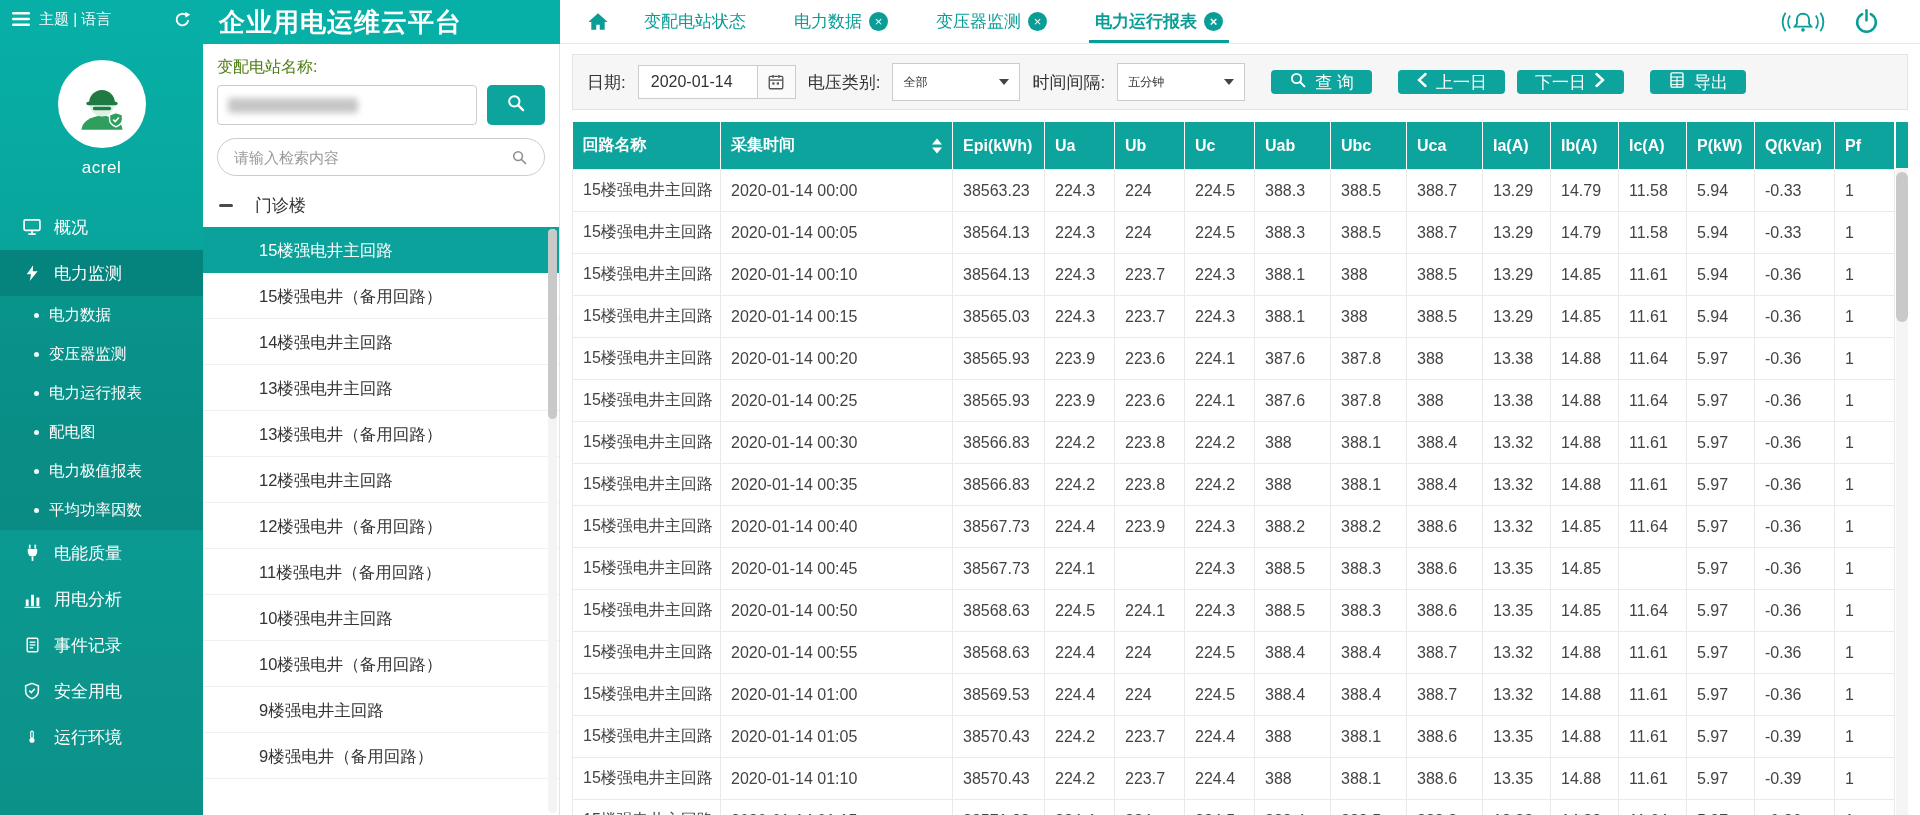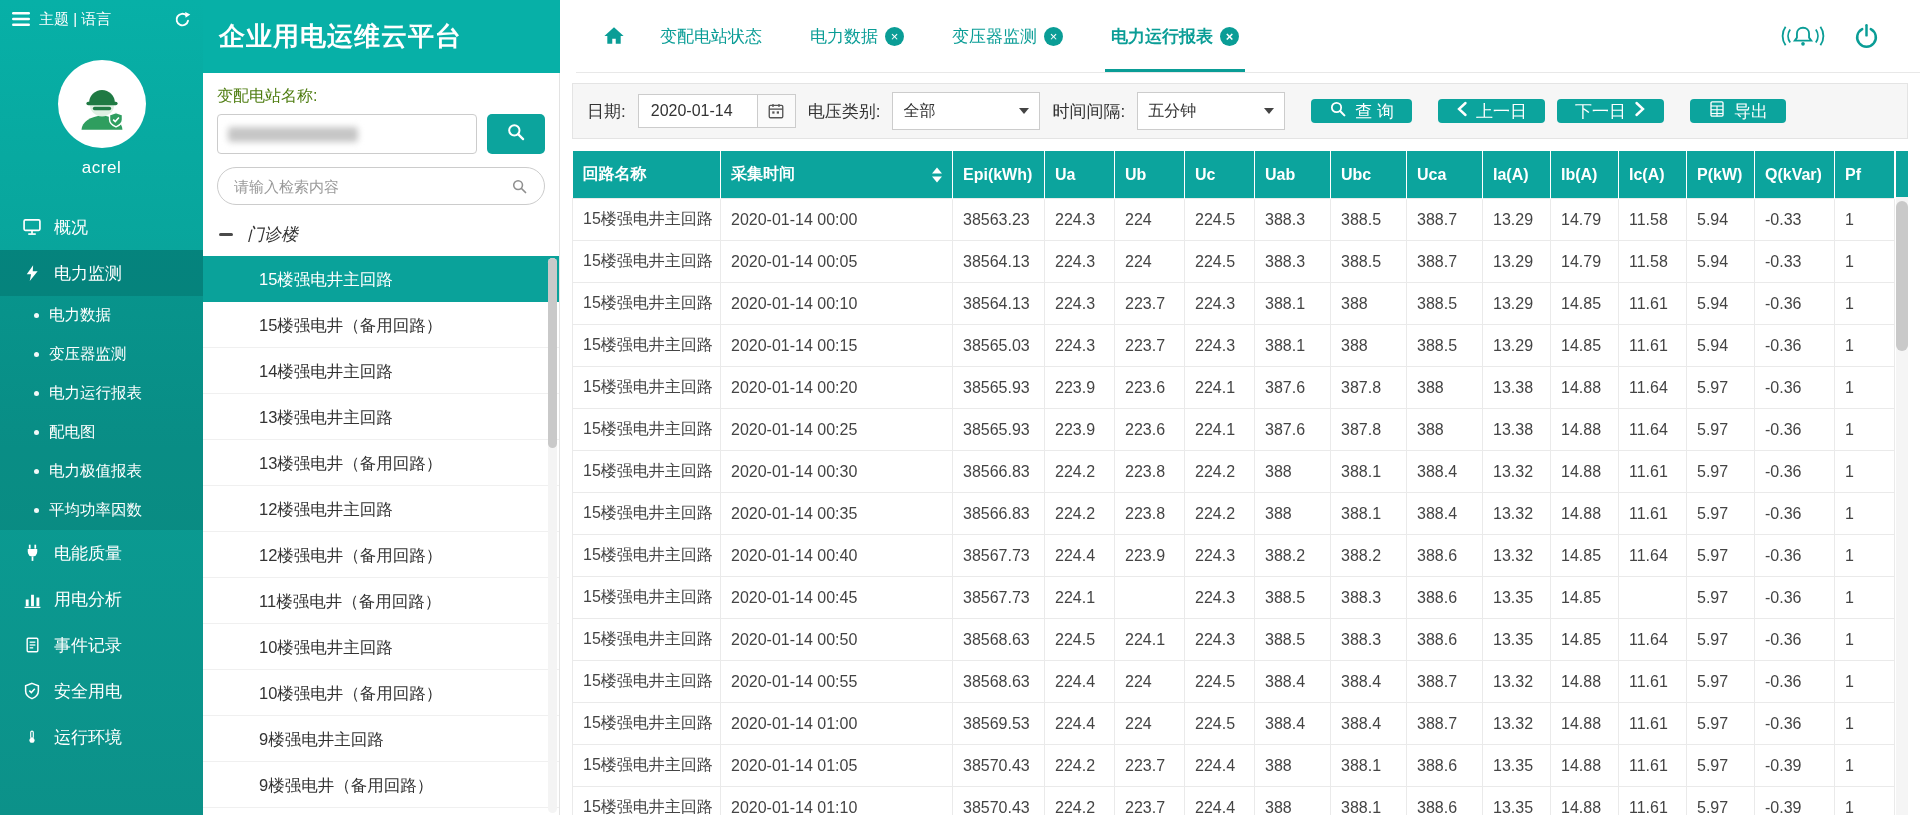--- a/index.html
+++ b/index.html
@@ -22,21 +22,21 @@
   .menu { margin-top:26px; }
   .menu-item { height:46px; display:flex; align-items:center; gap:12px; padding-left:22px; font-size:17px; cursor:pointer; }
   .menu-item.active { background:rgba(1,80,75,0.38); }
   .submenu { background:rgba(0,0,0,0.09); }
   .sub-item { height:39px; display:flex; align-items:center; gap:10px; padding-left:34px; font-size:15.5px; cursor:pointer; }
   .dot { width:5px; height:5px; border-radius:50%; background:rgba(255,255,255,.95); flex-shrink:0; }
   .mi { width:20px; height:20px; display:inline-flex; align-items:center; justify-content:center; flex-shrink:0; }
 
   
   .main-col { flex:1; min-width:0; display:flex; flex-direction:column; }
-  .topbar { height:73px; display:flex; flex-shrink:0;gap:16px; }
+  .topbar { height:44px; display:flex; flex-shrink:0; }
   .title-zone { width:357px; flex-shrink:0; background:var(--grad-a); color:#fff; font-size:26px; font-weight:bold; display:flex; align-items:center; padding-left:16px; letter-spacing:1px; }
   .tabs-zone { flex:1; background:#fff; border-bottom:1px solid #e8e8e8; display:flex; align-items:center; padding:0 26px; min-width:0; }
   .home { color:var(--teal-text); margin-right:28px; cursor:pointer; display:flex; }
   .tab { position:relative; height:100%; display:flex; align-items:center; gap:7px; padding:0 6px; margin-right:36px; color:var(--teal-text); font-size:17px; cursor:pointer; white-space:nowrap; }
   .tab.active { font-weight:bold; }
   .tab.active::after { content:""; position:absolute; left:0; right:0; bottom:0; height:3px; background:var(--teal-text); }
   .tab-close { width:19px; height:19px; border-radius:50%; background:var(--teal-text); color:#fff; font-size:13px; line-height:19px; text-align:center; cursor:pointer; }
   .tab-close::before { content:"×"; }
   .top-right { margin-left:auto; display:flex; align-items:center; gap:28px; color:var(--teal-text); padding-right:14px; }
 
@@ -47,35 +47,35 @@
   .tree-panel { width:357px; flex-shrink:0; border-right:1px solid var(--border); display:flex; flex-direction:column; background:#fff; min-height:0; }
   .tp-label { font-size:16px; color:#4d7c0f; padding:13px 14px 7px; }
   .tp-search-row { display:flex; gap:10px; padding:0 14px; }
   .tp-input { flex:1; height:40px; border:1px solid #ccc; border-radius:4px; background:#fff; display:flex; align-items:center; padding:0 10px; }
   .blur-chip { width:130px; height:15px; background:#c6c6c6; border-radius:3px; filter:blur(3px); }
   .tp-search-btn { width:58px; height:40px; background:var(--teal); border-radius:5px; display:flex; align-items:center; justify-content:center; cursor:pointer; color:#fff; }
   .tp-filter { margin:13px 14px 6px; height:38px; border:1px solid #ccc; border-radius:19px; display:flex; align-items:center; padding:0 16px; }
   .tp-filter input { flex:1; border:none; outline:none; font-size:15px; color:#333; background:transparent; font-family:inherit; }
   .tp-filter input::placeholder { color:#9a9a9a; }
   .tp-filter .f-mag { color:#8f8f8f; display:flex; }
-  .tree-root { display:flex; align-items:center; gap:14px; padding:12px 16px 10px; font-size:17px; color:#333; cursor:pointer;font-style:italic; }
+  .tree-root { display:flex; align-items:center; gap:22px; padding:12px 16px 10px; font-size:17px; color:#333; cursor:pointer; }
   .minus-bar { width:14px; height:3px; background:#4a4a4a; border-radius:2px; flex-shrink:0; }
   .tree-list { flex:1; position:relative; overflow:hidden; }
   .tree-item { height:46px; line-height:46px; padding-left:56px; font-size:16.5px; color:#333; border-bottom:1px solid #f0f0f0; cursor:pointer; white-space:nowrap; overflow:hidden; }
   .tree-item.selected { background:#0aa29a; color:#fff; border-bottom-color:#0aa29a; }
   .tp-scroll { position:absolute; top:2px; right:2px; bottom:2px; width:9px; background:#f4f4f4; border-radius:5px; }
   .tp-thumb { width:9px; height:190px; background:#c9c9c9; border-radius:5px; cursor:pointer; }
 
   
   .content { flex:1; min-width:0; display:flex; flex-direction:column; padding:10px 12px 0; background:#fff; }
   .filter-bar { height:56px; flex-shrink:0; background:#f6f6f6; border:1px solid #e4e4e4; display:flex; align-items:center; gap:12px; padding:0 14px; font-size:17px; color:#333; }
   .input-box { height:34px; background:#fff; border:1px solid #ccc; display:flex; align-items:center; }
   .date-text { padding:0 12px; font-size:16px; min-width:118px; }
   .cal-btn { width:38px; height:100%; border-left:1px solid #ccc; display:flex; align-items:center; justify-content:center; color:#555; cursor:pointer; background:#fafafa; }
-  .select-box { height:38px; width:148px; background:#fff; border:1px solid #ccc; display:flex; align-items:center; justify-content:space-between; padding:0 10px; font-size:16px; cursor:pointer; }
+  .select-box { height:38px; width:128px; background:#fff; border:1px solid #ccc; display:flex; align-items:center; justify-content:space-between; padding:0 10px; font-size:12px; cursor:pointer; }
   .caret { width:0; height:0; border-left:5px solid transparent; border-right:5px solid transparent; border-top:6px solid #444; }
   .btn { height:24px; background:var(--teal); color:#fff; border-radius:4px; display:inline-flex; align-items:center; gap:8px; padding:0 18px; font-size:17px; cursor:pointer; white-space:nowrap; }
   .btn.ml { margin-left:14px; }
   .btn svg { flex-shrink:0; }
 
   
   .table-area { flex:1; min-height:0; position:relative; margin-top:12px; padding-right:14px; overflow:hidden; }
   table { width:100%; border-collapse:collapse; table-layout:fixed; }
   thead th { background:var(--teal); color:#fff; font-weight:bold; font-size:16px; text-align:left; padding:13px 10px; border-right:1px solid rgba(255,255,255,.22); white-space:nowrap; overflow:hidden; position:relative; }
   tbody td { font-size:16px; color:#444; padding:10px 10px; border:1px solid #eaeaea; white-space:nowrap; overflow:hidden; background:#fff; }

